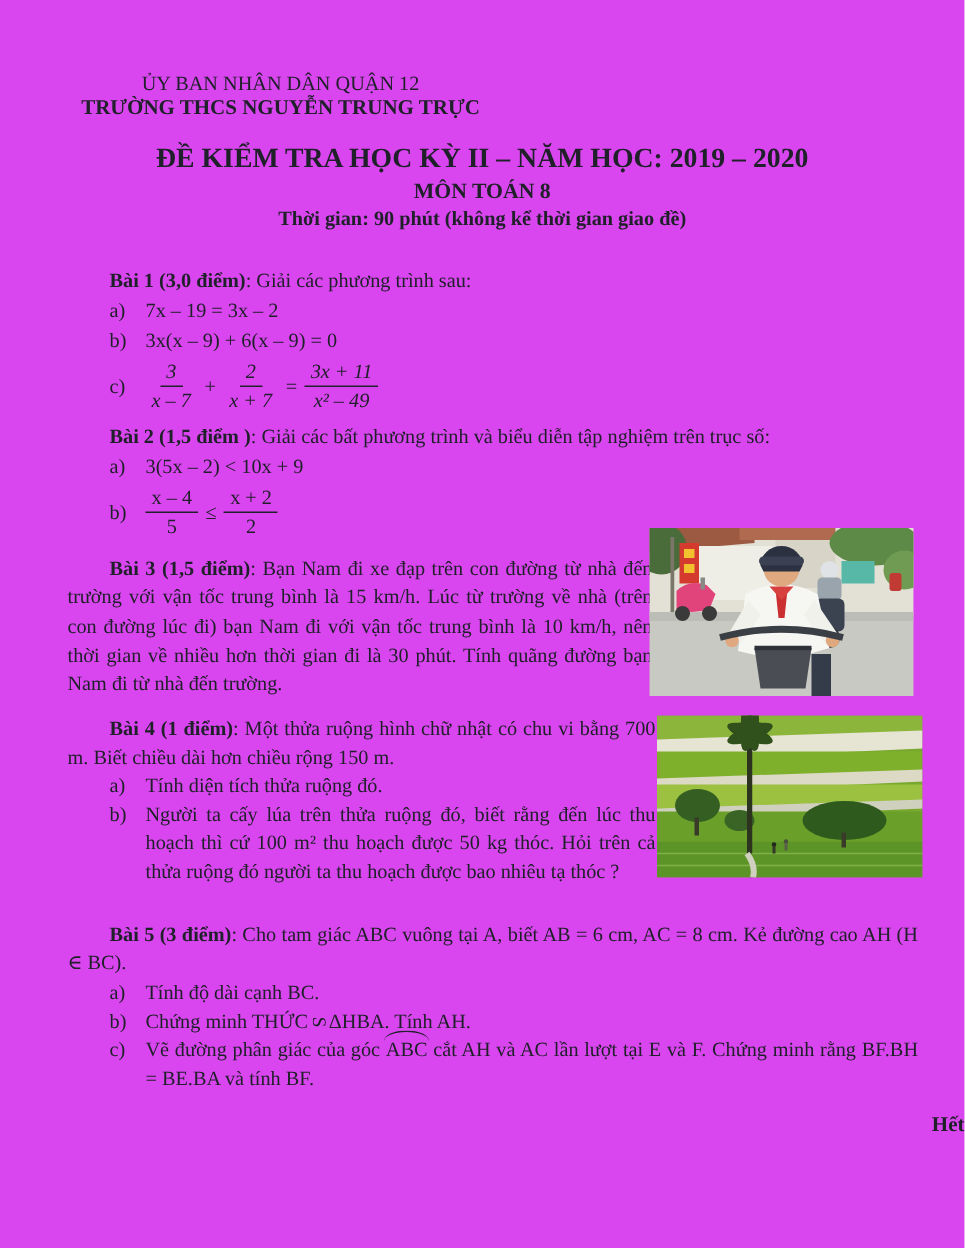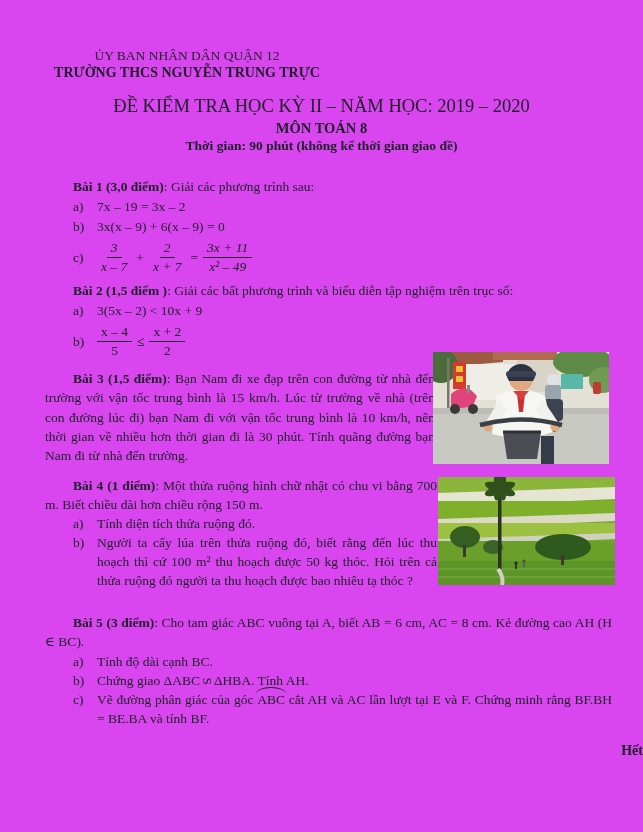--- a/index.html
+++ b/index.html
@@ -12,21 +12,21 @@
     font-size:13.5px;
     overflow:hidden;
   }
   .abs{position:absolute;}
   b,.b{font-weight:bold;margin-left:28px;}
 
   
   .hdr-left{left:41px;top:48px;width:292px;text-align:center;line-height:16.5px;}
   .hdr-left .l1{font-size:13.5px;}
   .hdr-left .l2{font-size:14px;font-weight:bold;}
-  .title{left:0;top:96px;width:643px;text-align:center;font-size:18.5px;font-weight:normal;}
+  .title{left:0;top:96px;width:643px;text-align:center;font-size:18.5px;font-weight:bold;}
   .stamp{
     left:31px;top:120px;width:129px;height:24px;
     border:1.6px solid #23232d;
     text-align:center;line-height:24px;font-size:12.5px;
   }
   .subject{left:0;top:120px;width:643px;text-align:center;font-size:14.5px;font-weight:bold;}
   .timeline{left:0;top:138px;width:643px;text-align:center;font-size:13.5px;font-weight:bold;}
 
   
   .sec{line-height:20px;}
@@ -223,21 +223,21 @@
   </svg>
 
   <div class="abs" style="left:45px;top:613px;width:567px;line-height:19.3px;">
     <div class="just"><b>Bài 5 (3 điểm)</b><span>: Cho tam giác ABC vuông tại A, biết AB = 6 cm, AC = 8 cm. Kẻ đường cao AH (H ∈ BC).</span></div>
     <div class="item">
       <span class="ilabel">a)</span>
       <span class="itext">Tính độ dài cạnh BC.</span>
     </div>
     <div class="item">
       <span class="ilabel">b)</span>
-      <span class="itext"><span>Chứng giao ΔABC </span><span class="sim">S</span><span> ΔHBA. Tính AH.</span></span>
+      <span class="itext"><span>Chứng minh THỨC </span><span class="sim">S</span><span> ΔHBA. Tính AH.</span></span>
     </div>
     <div class="item">
       <span class="ilabel">c)</span>
       <span class="itext just"><span>Vẽ đường phân giác của góc </span><span class="arc">ABC</span><span> cắt AH và AC lần lượt tại E và F. Chứng minh rằng BF.BH = BE.BA và tính BF.</span></span>
     </div>
   </div>
 
   <div class="abs footer">Hết</div>
 
 </div>

